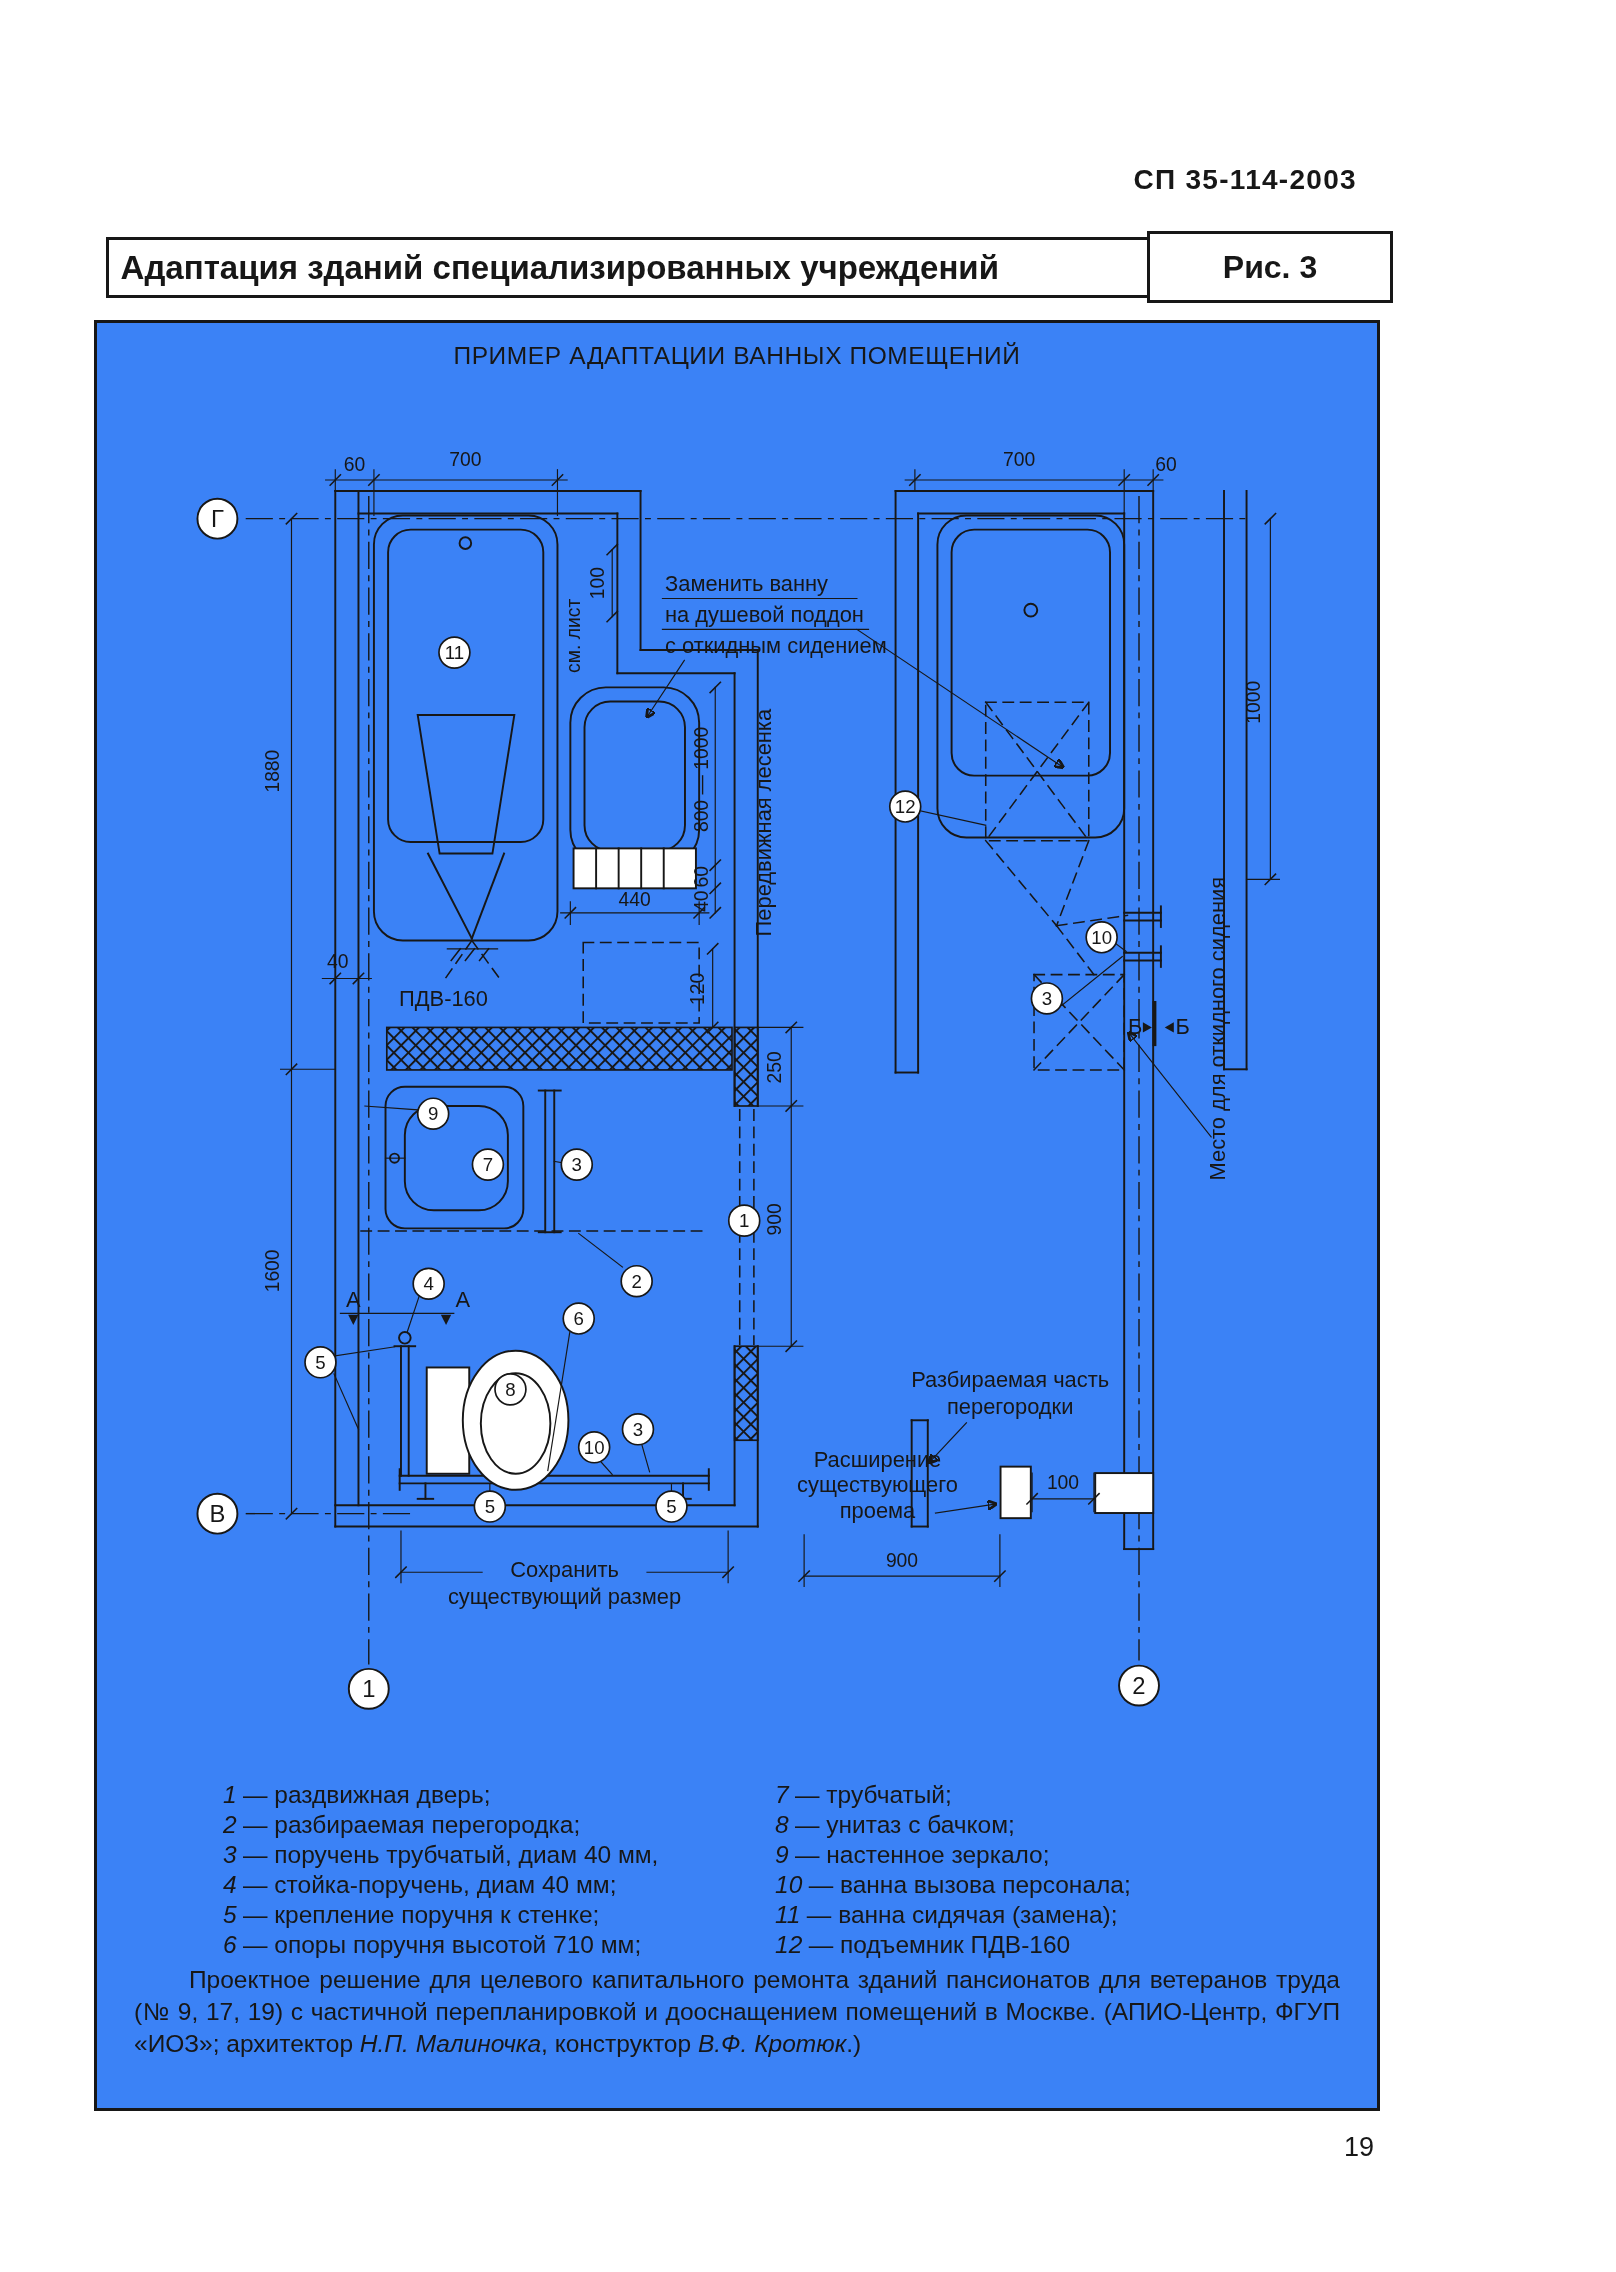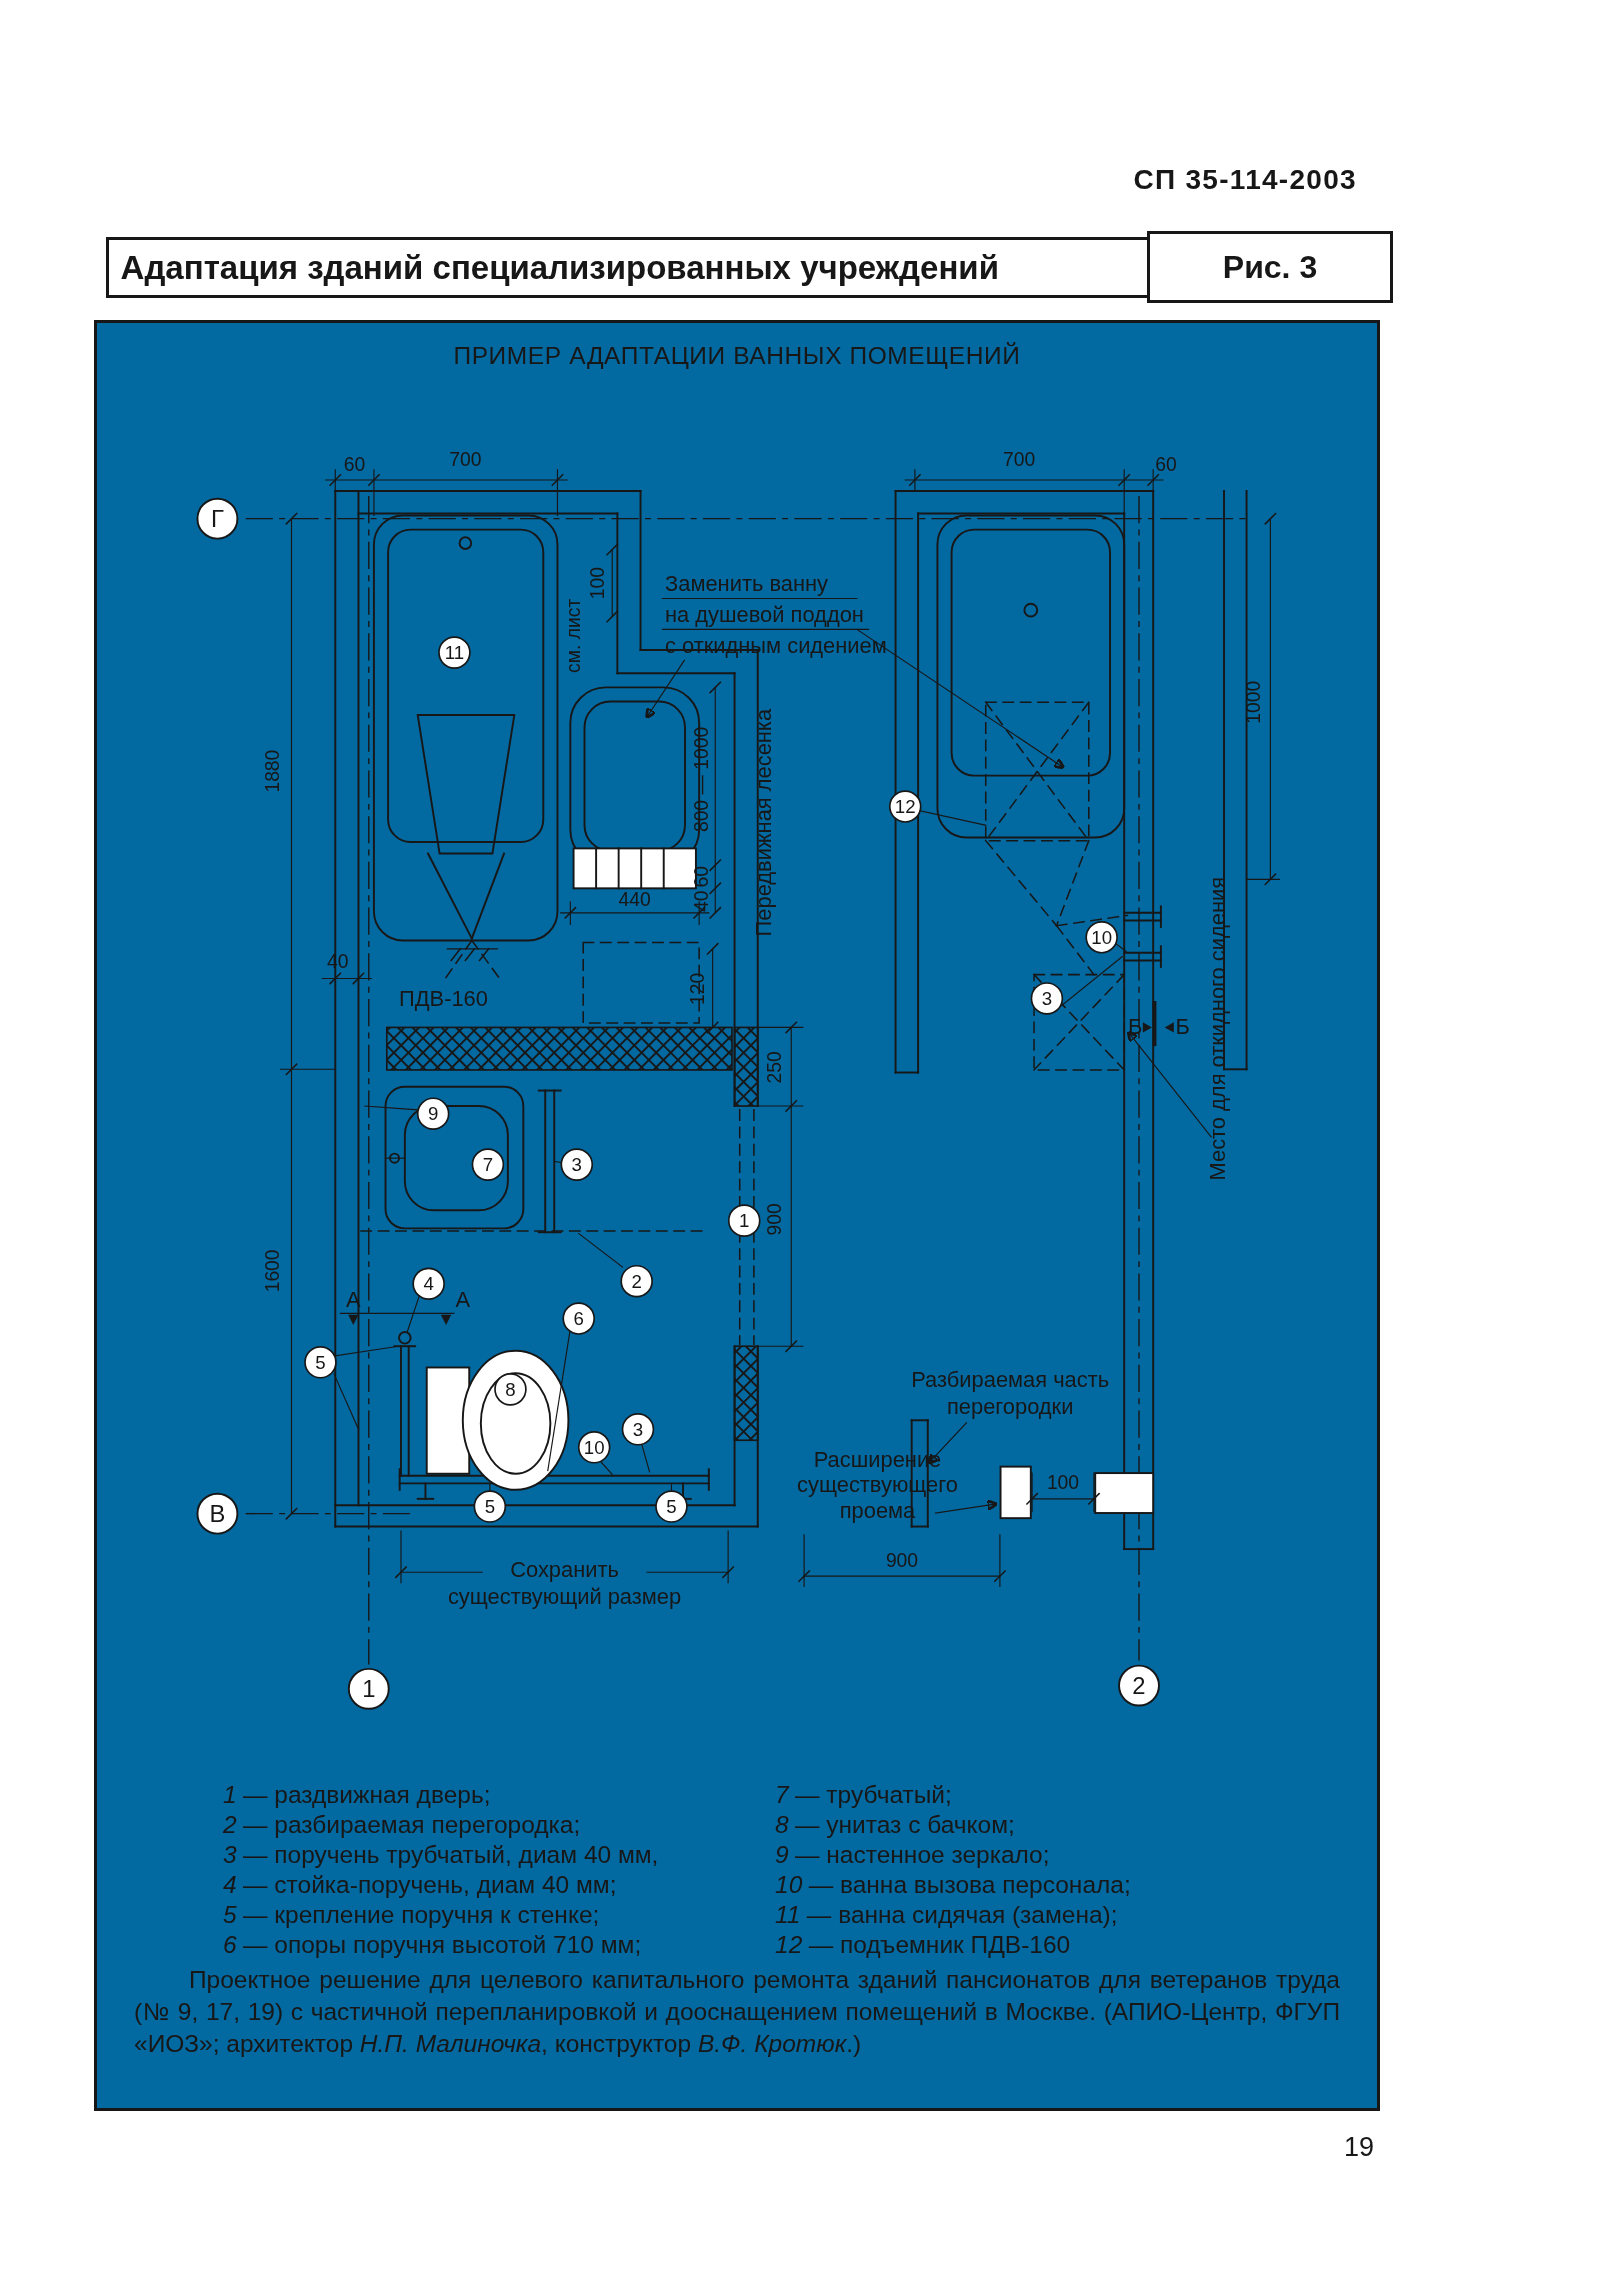--- a/index.html
+++ b/index.html
@@ -10,21 +10,21 @@
 
   .title-bar{position:absolute;left:94px;top:231px;width:1287px;height:73px;margin-left:12px;}
   .title-main{position:absolute;left:0;top:6.4px;width:1044px;height:61px;border:3.2px solid #171717;
     box-sizing:border-box;display:flex;align-items:center;padding-left:11.6px;
     font-weight:700;font-size:33px;white-space:nowrap;background:#fff;}
   .fig-label{position:absolute;left:1041px;top:0;width:246px;height:72px;border:3.2px solid #171717;
     box-sizing:border-box;display:flex;align-items:center;justify-content:center;
     font-weight:700;font-size:32px;background:#fff;}
 
   .figure-box{position:absolute;left:94px;top:320px;width:1286px;height:1791px;
-    border:3.2px solid #171717;box-sizing:border-box;background:#0369a1;}
+    border:3.2px solid #171717;box-sizing:border-box;background:#3b82f6;}
   .caption{position:absolute;top:15.5px;left:0;width:100%;text-align:center;
     font-size:24.5px;line-height:33px;letter-spacing:0.6px;}
 
   svg.plan{position:absolute;left:0;top:82px;width:1279px;height:1402px;}
   .plan line,.plan path,.plan rect,.plan circle,.plan ellipse{
     stroke:#171717;stroke-width:3;fill:none;stroke-linecap:square;}
   .plan .thin{stroke-width:1.8}
   .plan .tick{stroke-width:2.4}
   .plan .lead{stroke-width:1.8}
   .plan .dd{stroke-dasharray:40 12 7 12;stroke-width:2.2}

